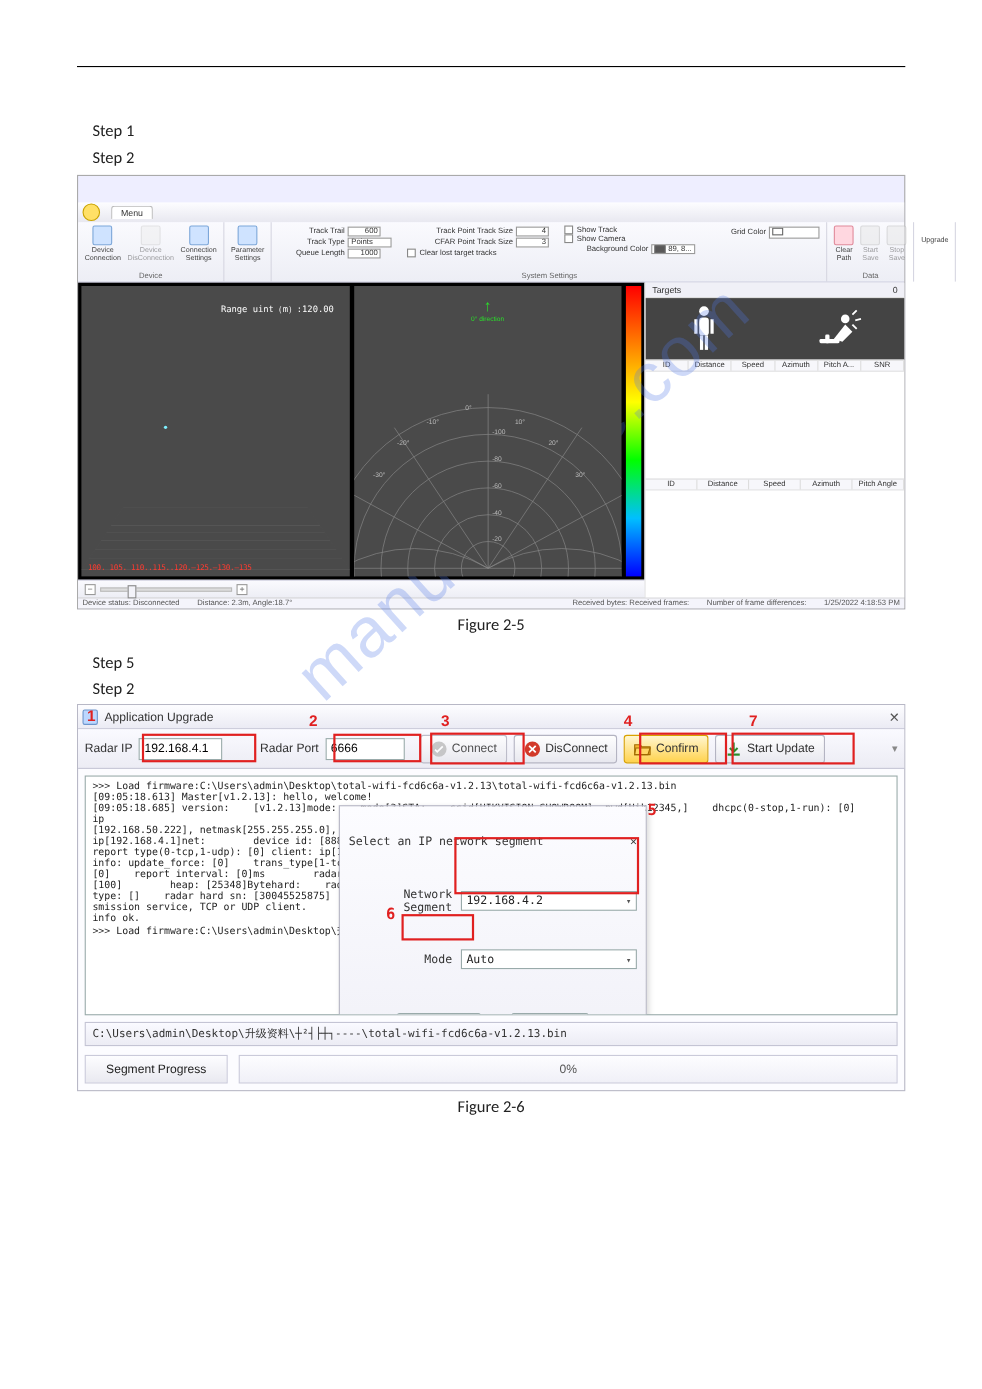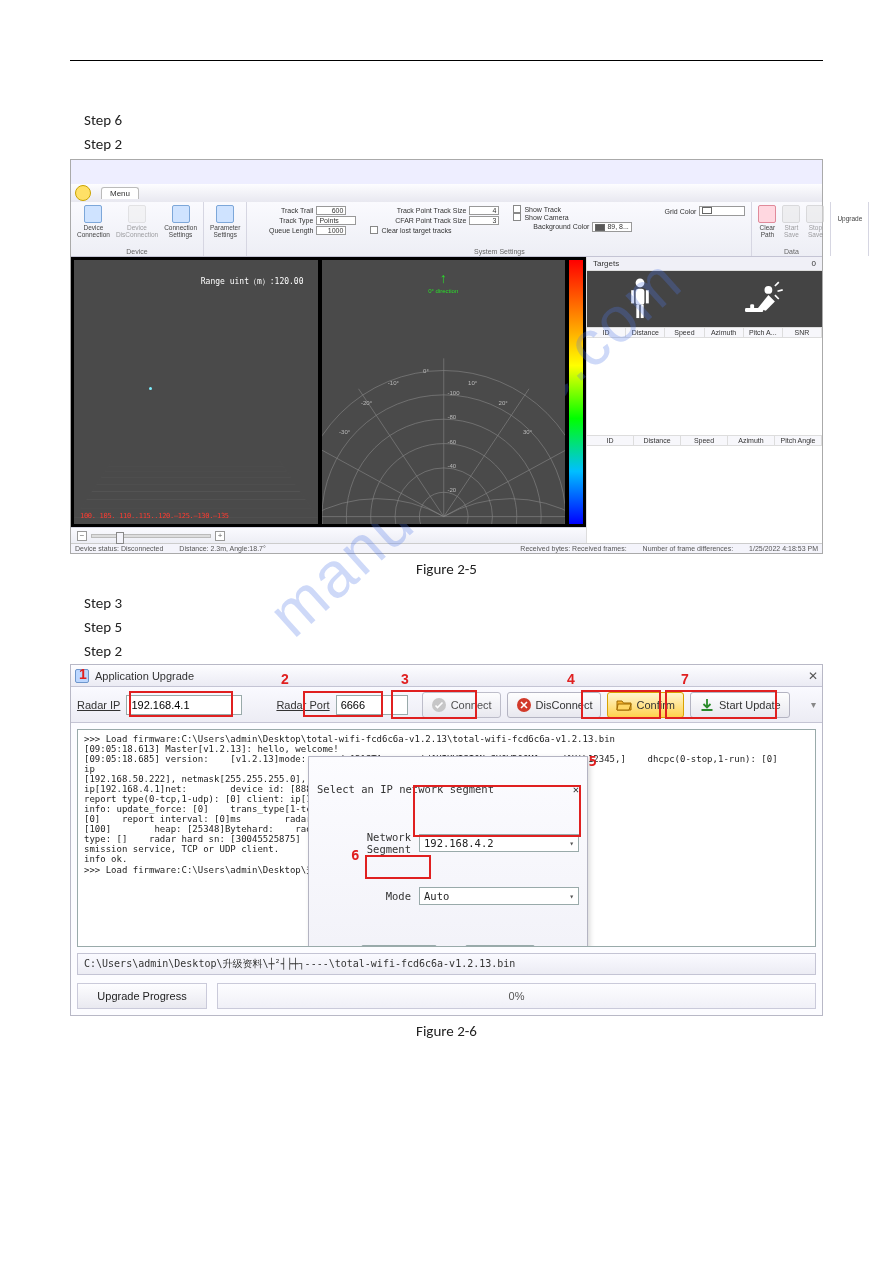--- a/index.html
+++ b/index.html
@@ -52,21 +52,21 @@
   .tablebody { flex:1; background:#fff; }
 
   
   .app26 { border:1px solid #b8b8c6; background:#fcfcff; margin-top:4px;}
   .app26 .titlebar2 { height:22px; background:linear-gradient(#fdfdff,#ebebf4); border-bottom:1px solid #c4c4d4; display:flex; align-items:center; padding:0 4px; justify-content:space-between;}
   .titlebar2 .left { display:flex; align-items:center; gap:6px; }
   .titlebar2 .appicon { width:14px; height:14px; background:#bcd7ff; border:1px solid #6e96cc; border-radius:2px;}
   .titlebar2 .title { font-size:11px; color:#333; position:relative;}
   .titlebar2 .close { font-size:12px; color:#555; }
   .toolbar2 { display:flex; align-items:center; background:linear-gradient(#fafaff,#ececf4); border-bottom:1px solid #c4c4d4; height:36px; padding:0 6px; gap:6px; position:relative;}
-  .toolbar2 .lab { font-size:11px; color:#333;text-decoration:underline; }
+  .toolbar2 .lab { font-size:11px; color:#333; }
   .toolbar2 input.txt { border:1px solid #9aa; background:#fff; font-size:11px; padding:2px 4px; height:20px; }
   .btn2 { display:flex; align-items:center; gap:4px; font-size:11px; height:26px; padding:0 8px; border:1px solid #b4b4c2; border-radius:3px; background:linear-gradient(#fefefe,#e8e8ef); color:#333; }
   .btn2.browse { background:linear-gradient(#fff6d0,#ffd24d); border-color:#d9a200;}
   .btn2 svg { width:16px; height:16px; }
   .btn2.start svg { color:#2a8a2a; }
   .redbox { position:absolute; border:2px solid #e02020; pointer-events:none; }
   .rednum { color:#e02020; font-weight:bold; font-size:14px; position:absolute; }
   .termbox { background:#fff; border:1px solid #9aa; margin:6px; font-size:9px; font-family:Consolas, monospace; color:#222; padding:4px 6px; height:218px; overflow:hidden; position:relative; white-space:pre-wrap;}
   .pathrow { margin:4px 6px 0 6px; background:linear-gradient(#fafaff,#ececf4); border:1px solid #c4c4d4; font-size:10px; padding:3px 6px; color:#333; font-family:Consolas, monospace;}
   .progrow { margin:8px 6px 6px 6px; display:flex; align-items:center; gap:10px; }
@@ -83,21 +83,21 @@
 
   
   .watermark { position:absolute; font-size:64px; color:rgba(80,120,230,0.28); transform:rotate(-42deg); pointer-events:none; font-weight:500; letter-spacing:2px;}
 </style>
 </head>
 <body>
 
 <div class="page" style="position:relative;">
   <div class="hr"></div>
 
-  <div class="step">Step 6</div>
+  <div class="step">Step 1</div>
   <div class="step">Step 2</div>
 
   <div class="app25" style="position:relative; margin-top:6px;">
 
     <div class="watermark" style="left:140px; top:250px;">manualshive.com</div>
 
     <div class="titlebar">
       <div class="yb"></div>
       <div class="menutab">Menu</div>
     </div>
@@ -322,38 +322,37 @@
       <span>Device status: Disconnected</span>
       <span>Distance: 2.3m, Angle:18.7°</span>
       <span class="spacer"></span>
       <span>Received bytes: Received frames:</span>
       <span>Number of frame differences:</span>
       <span>1/25/2022 4:18:53 PM</span>
     </div>
   </div>
   <div class="fig-caption">Figure 2-5</div>
 
-  <div class="step">Step 3</div>
   <div class="step">Step 5</div>
   <div class="step">Step 2</div>
 
   <div class="app26" style="position:relative;">
     <div class="titlebar2">
       <div class="left">
         <div class="appicon"></div>
         <div class="title">
            <span style="position:relative;">Applicatio<span class="rednum" style="left:-16px;top:-4px;">1</span>n</span> Upgrade
         </div>
       </div>
       <div class="close">✕</div>
     </div>
 
     <div class="toolbar2">
       <span class="lab">Radar IP</span>
-      <input class="txt" style="width: 116px;" value="192.168.4.1">
+      <input class="txt" style="width: 76px;" value="192.168.4.1">
       <span class="lab" style="margin-left:28px;">Radar Port</span>
       <input class="txt" style="width: 72px;" value="6666">
       <div class="btn2" style="margin-left:8px; opacity:.85;">
         <svg viewBox="0 0 16 16">
             <circle cx="8" cy="8" r="7" fill="#bfbfbf"></circle>
             <path d="M4.5 8.5 l2 2 l5 -5" stroke="#fff" stroke-width="1.6" fill="none"></path>
           </svg>
         <span>Connect</span>
       </div>
       <div class="btn2">
@@ -418,20 +417,20 @@
         <span class="rednum" style="right:-10px; top:-4px; left:auto;">5</span>
         <div class="redbox" style="left:104px; top:28px; width:168px; height:52px;"></div>
         <span class="rednum" style="left:42px; top:90px;">6</span>
         <div class="redbox" style="left:56px; top:98px; width:66px; height:24px;"></div>
       </div>
     </div>
 
     <div class="pathrow">C:\Users\admin\Desktop\升级资料\┼²┤├┼┐----\total-wifi-fcd6c6a-v1.2.13.bin</div>
 
     <div class="progrow">
-      <div class="plabel">Upgrade Progress</div>
+      <div class="plabel">Segment Progress</div>
       <div class="pbar">
           <span>0%</span>
         </div>
     </div>
   </div>
   <div class="fig-caption">Figure 2-6</div>
 </div>
 
 </body></html>

